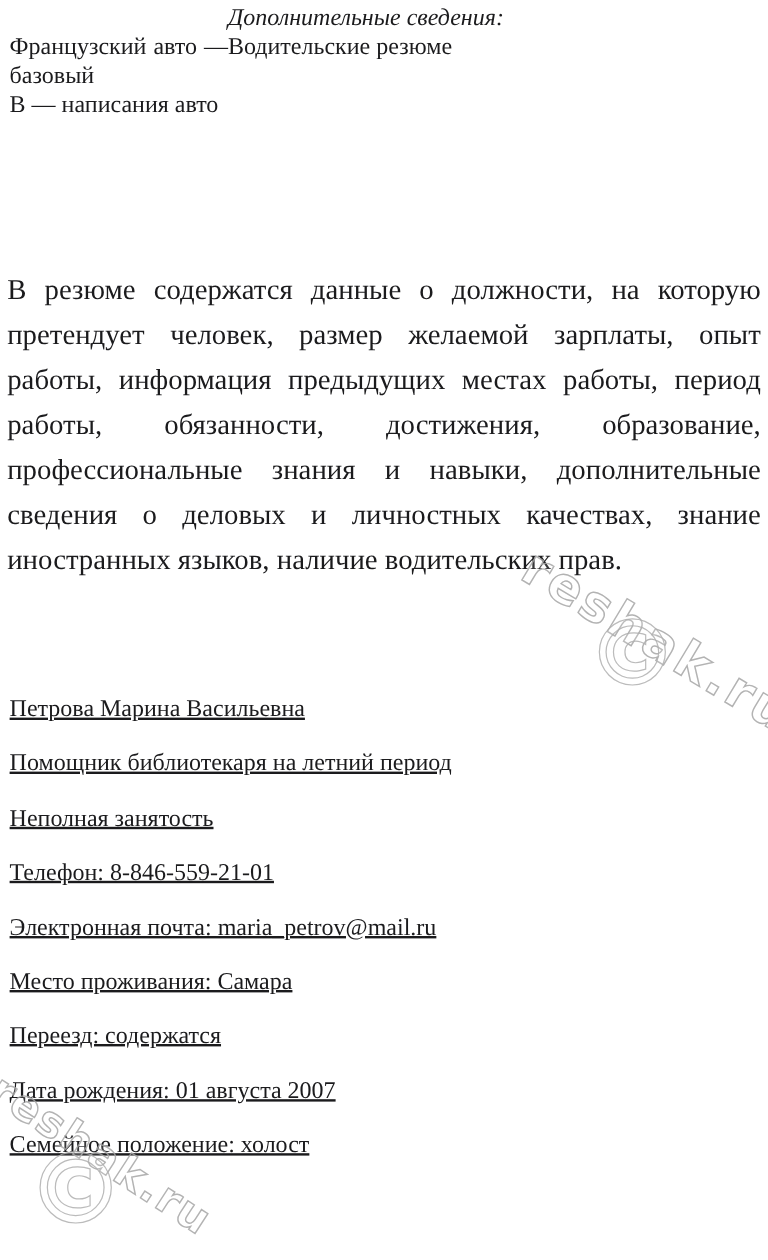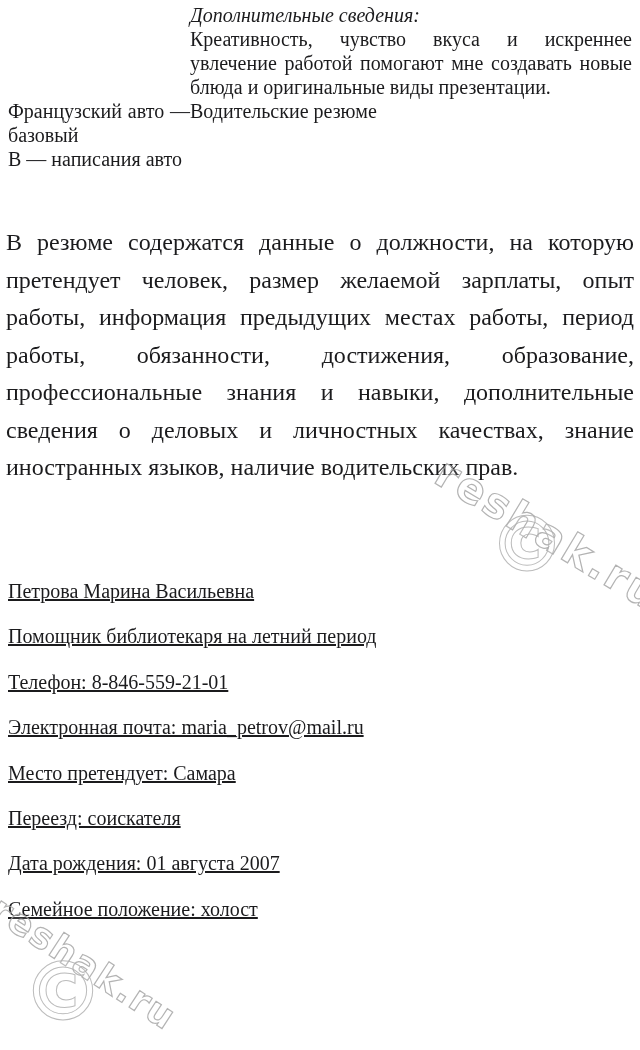--- a/index.html
+++ b/index.html
@@ -102,38 +102,39 @@
   }
 </style>
 </head>
 <body>
 
 <div class="page">
 
   <div class="doc-table">
     <div class="cell-label"></div>
     <div class="cell-value">
-      <span class="info-title">Дополнительные сведения:</span><span class="info-text">Креативность, чувство вкуса и искреннее увлечение работой помогают мне создавать новые блюда и оригинальные виды презентации.</span>
+      <span class="info-title">Дополнительные сведения:</span>
     </div>
 
     <div class="cell-value">Французский авто — базовый</div>
 
     <div class="cell-label">Водительские резюме</div>
     <div class="cell-value">В — написания авто</div>
   </div>
 
   <p class="body-para para-1">В резюме содержатся данные о должности, на которую претендует человек, размер желаемой зарплаты, опыт работы, информация предыдущих местах работы, период работы, обязанности, достижения, образование, профессиональные знания и навыки, дополнительные сведения о деловых и личностных качествах, знание иностранных языков, наличие водительских прав.</p>
 
   <div class="resume-list">
     <div class="resume-line">Петрова Марина Васильевна</div>
     <div class="resume-line">Помощник библиотекаря на летний период</div>
+    <div class="resume-line">Неполная занятость</div>
     <div class="resume-line">Телефон: 8-846-559-21-01</div>
     <div class="resume-line">Электронная почта: maria_petrov@mail.ru</div>
-    <div class="resume-line">Место претендует: Самара</div>
-    <div class="resume-line">Переезд: соискателя</div>
+    <div class="resume-line">Место проживания: Самара</div>
+    <div class="resume-line">Переезд: содержатся</div>
     <div class="resume-line">Дата рождения: 01 августа 2007</div>
     <div class="resume-line">Семейное положение: холост</div>
   </div>
 
   <span class="watermark wm-text-1">reshak.ru</span>
   <span class="watermark wm-symbol-1">©</span>
   <span class="watermark wm-text-2">reshak.ru</span>
   <span class="watermark wm-symbol-2">©</span>
 
 </div>

